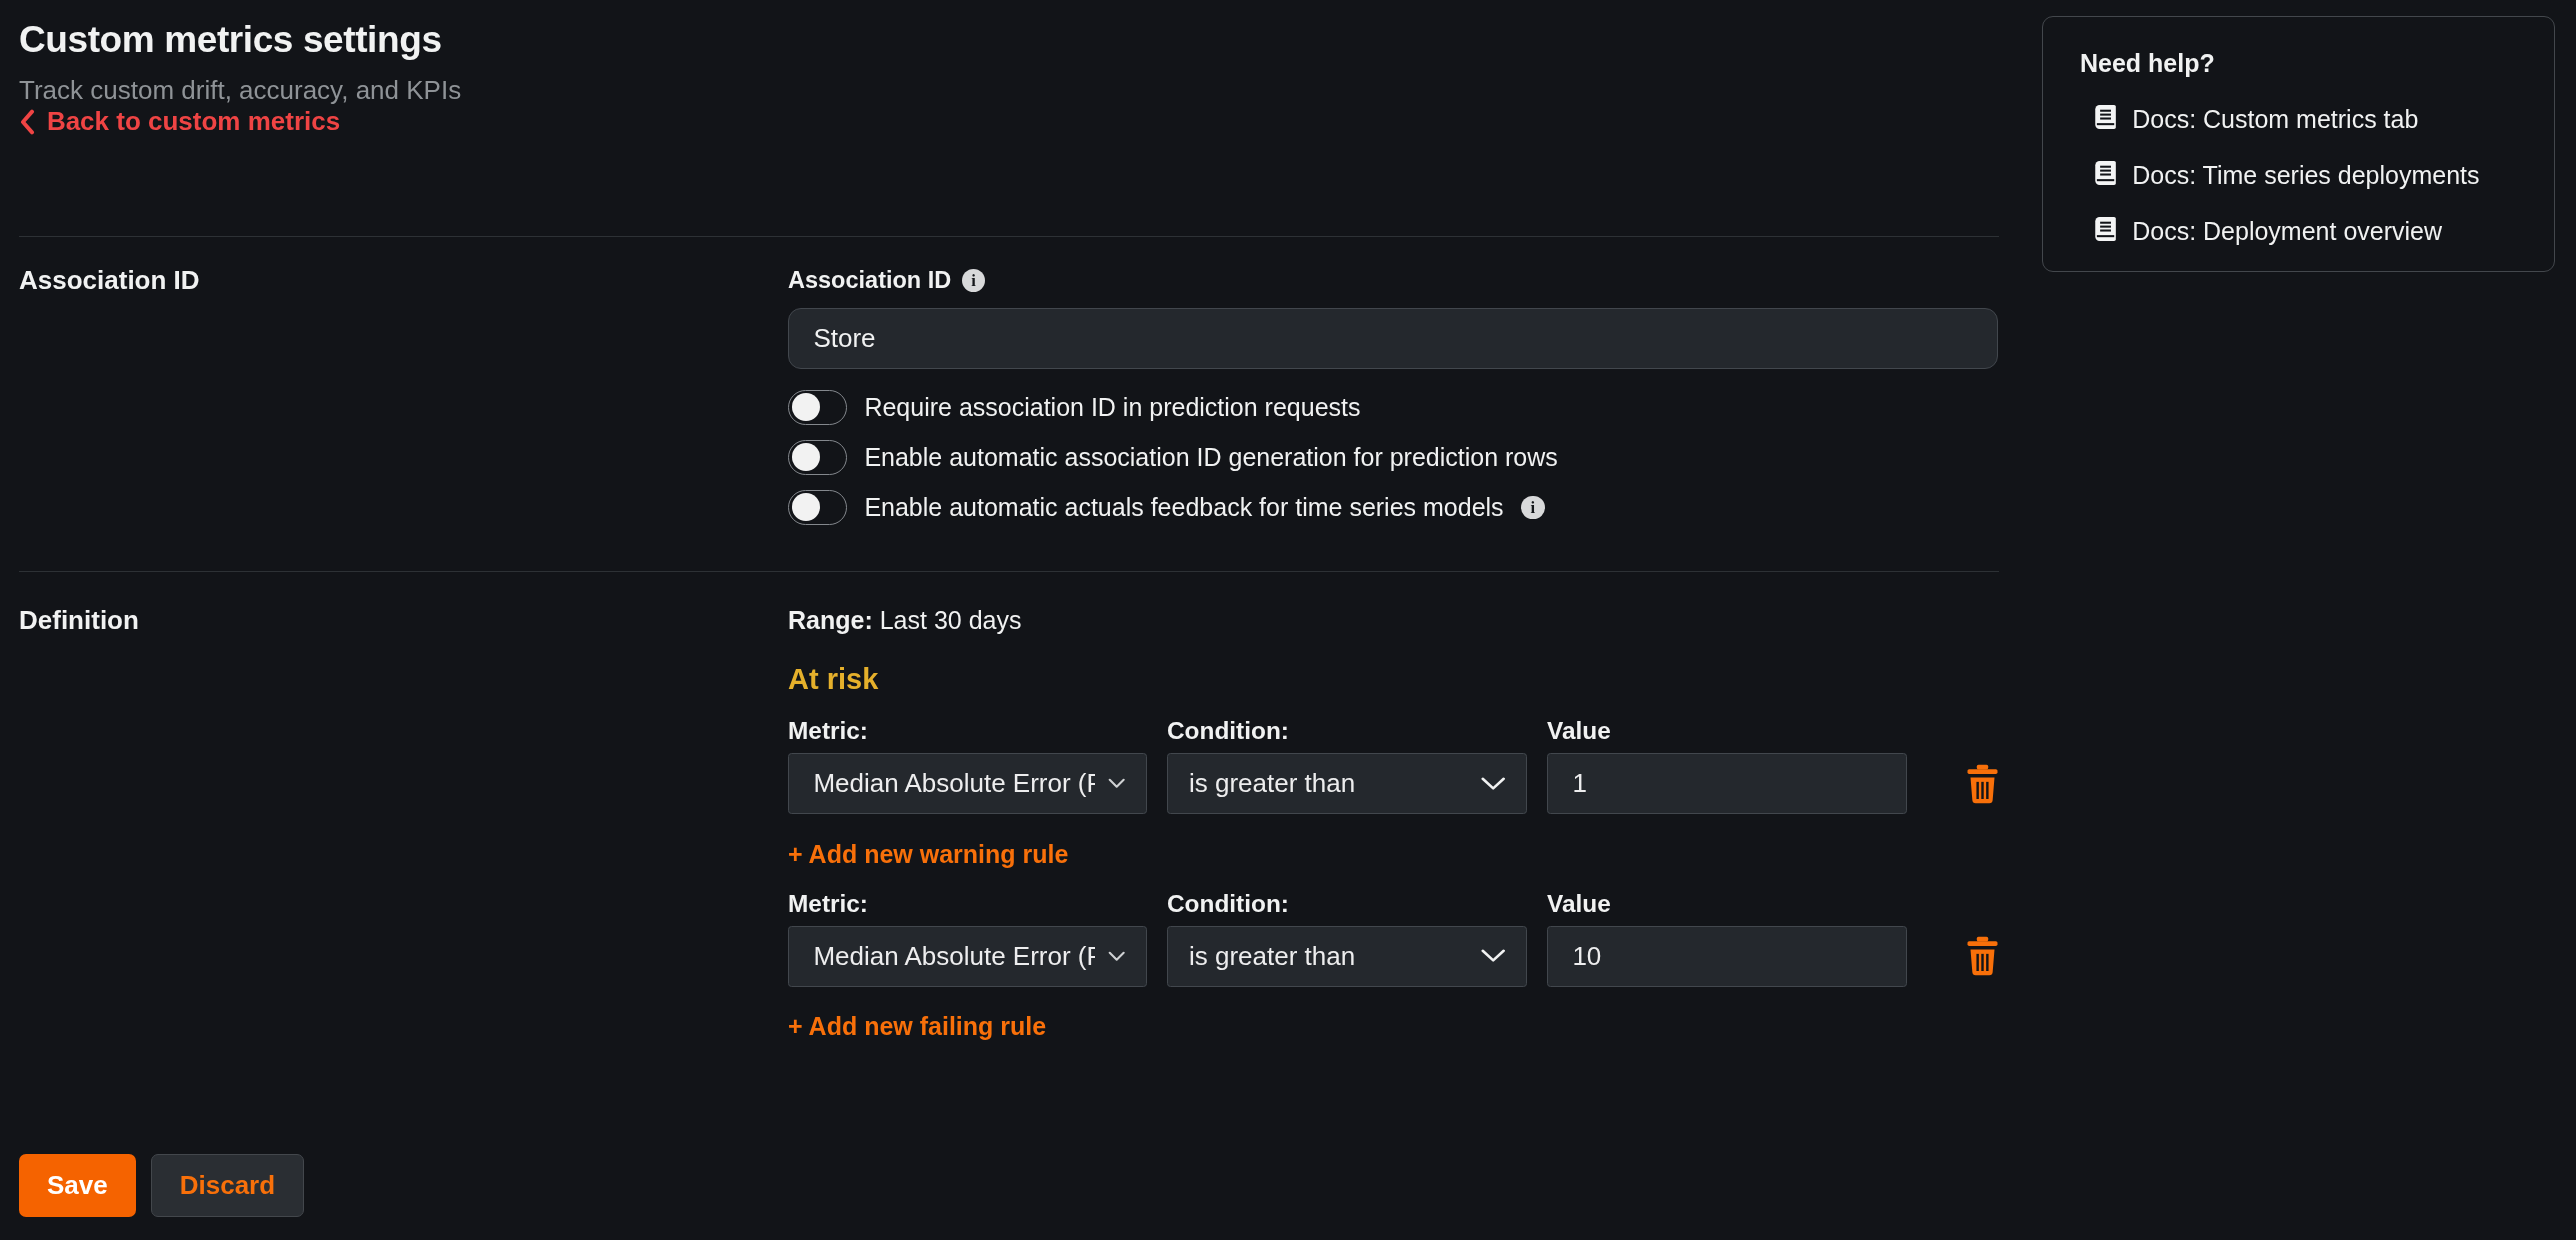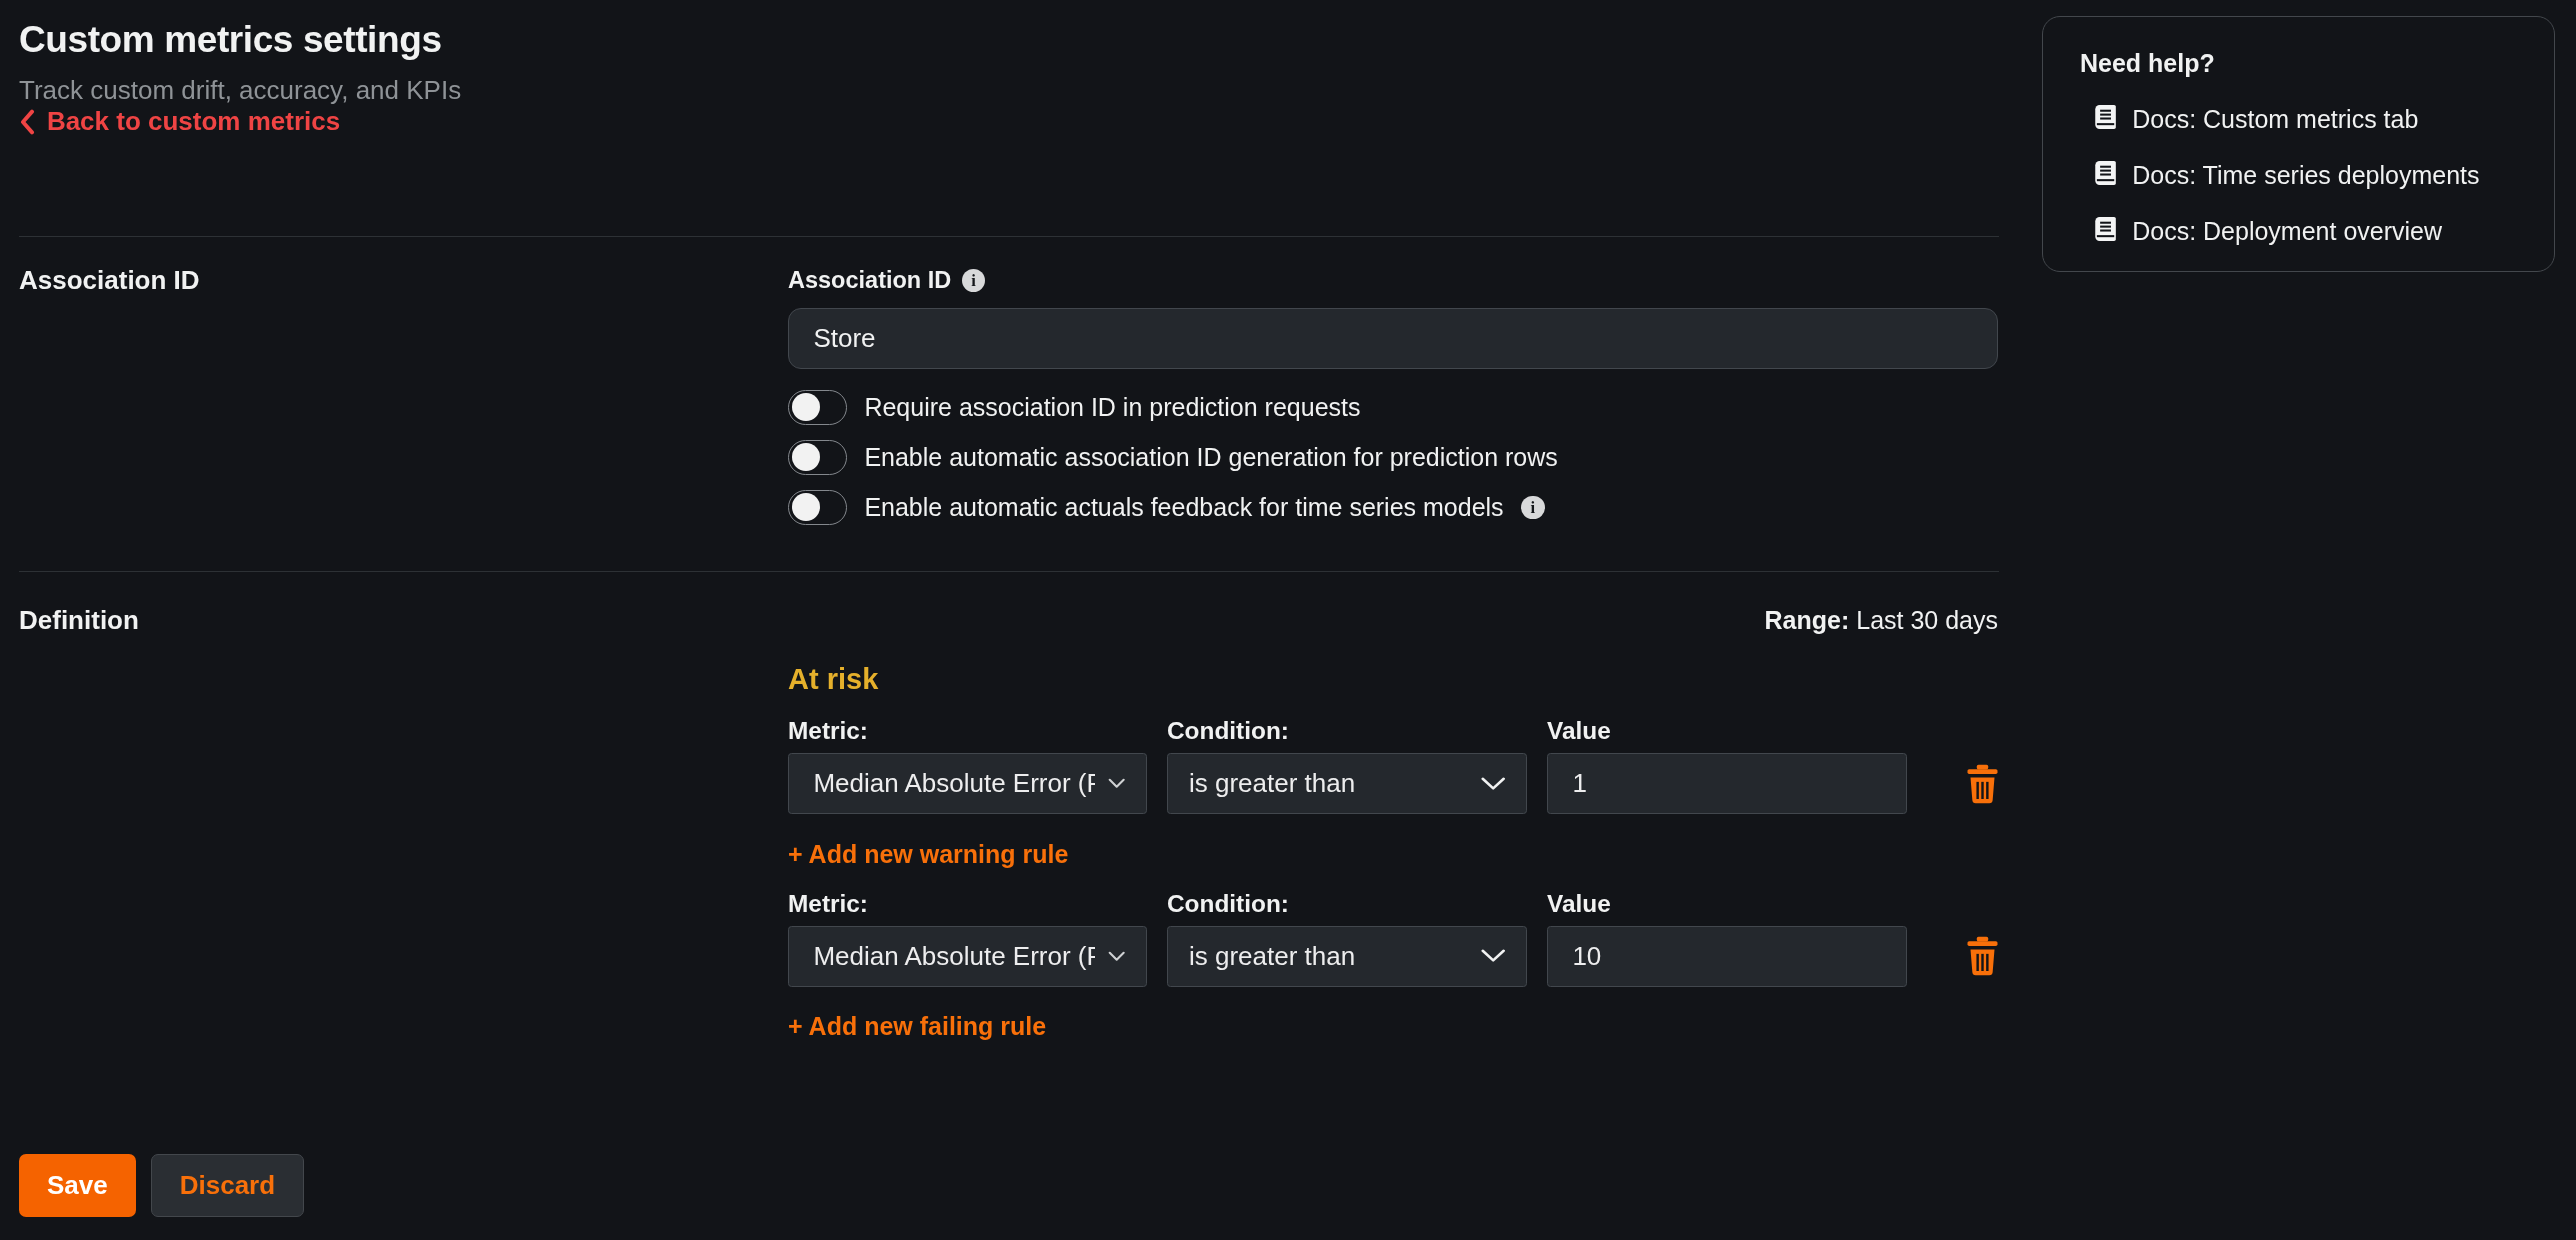--- a/index.html
+++ b/index.html
@@ -16,21 +16,21 @@
   
   .page-header { padding-top:19px; height:236px; }
   .page-title { font-size:37px; font-weight:bold; line-height:42px; letter-spacing:-0.4px; }
   .page-subtitle { margin-top:14px; font-size:26px; line-height:31px; color:#8f9397; }
   .back-link { display:flex; align-items:center; gap:12.2px;
                color:#ef4444; font-size:26px; line-height:31px; font-weight:bold; cursor:pointer; width:max-content; }
 
   
   .help-panel {
     position:absolute; left:2042px; top:15.7px; width:513px; height:256px;
-    border:1.7px solid #43474c; border-radius:18px; padding:31px 17.4px 0 37px;
+    border:1.7px solid #43474c; border-radius:11px; padding:31px 17.4px 0 37px;
   }
   .help-title { font-size:25px; font-weight:bold; line-height:30px; }
   .help-link { margin-top:26px; margin-left:12.2px; display:flex; align-items:flex-start; gap:14px;
                font-size:25px; line-height:30px; color:#f1f2f2; cursor:pointer; width:max-content; }
   .book-icon { width:26px; height:26px; color:#f4f5f5; flex:none; }
 
   
   .section { border-top:0.9px solid #2d3135; display:flex; }
   .section-label-col { width:769px; flex:none; }
   .section-label { font-size:26px; font-weight:bold; line-height:31px; }
@@ -51,21 +51,21 @@
     font-family:"Liberation Sans", sans-serif; outline:none;
   }
   .toggles { margin-top:21px; }
   .toggle-row { display:flex; align-items:center; gap:17.4px; margin-bottom:15px; height:35px; }
   .toggle { width:59px; height:35px; border:1.7px solid #84888d; border-radius:19px; position:relative; flex:none; cursor:pointer; }
   .toggle-knob { width:28px; height:28px; border-radius:50%; background:#f2f2f2; position:absolute; left:2.6px; top:1.7px; }
   .toggle-label { font-size:25px; line-height:31px; }
 
   
   .def-section { padding-top:33px; padding-bottom:56px; }
-  .range-line { font-size:25px; line-height:31px;text-align:right; }
+  .range-line { font-size:25px; line-height:31px; }
   .range-label { font-weight:bold; }
   .group-title { margin-top:26px; font-size:29px; font-weight:bold; line-height:35px; }
   .group-title.amber { color:#e5b02b; }
   .group-title.coral { color:#e25158; margin-top:37px; }
   .rule-grid { display:grid; grid-template-columns:359px 360px 360px 78px; column-gap:20px; align-items:center; }
   .rule-headers { margin-top:19px; }
   .rule-header { font-size:24.4px; font-weight:bold; line-height:30px; }
   .rule-row { margin-top:7px; height:61px; }
   .select, .value-input {
     height:61px; background:#24282d; border:0.9px solid #42474d; border-radius:3.5px;

